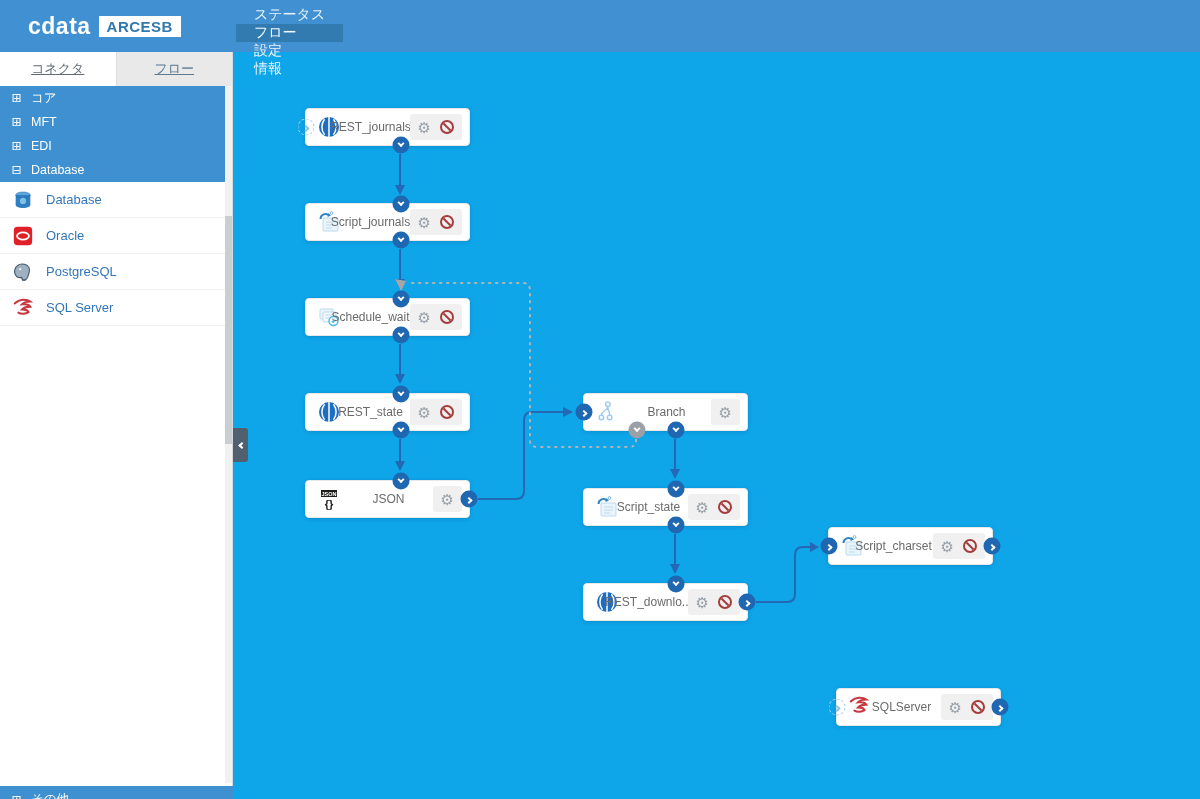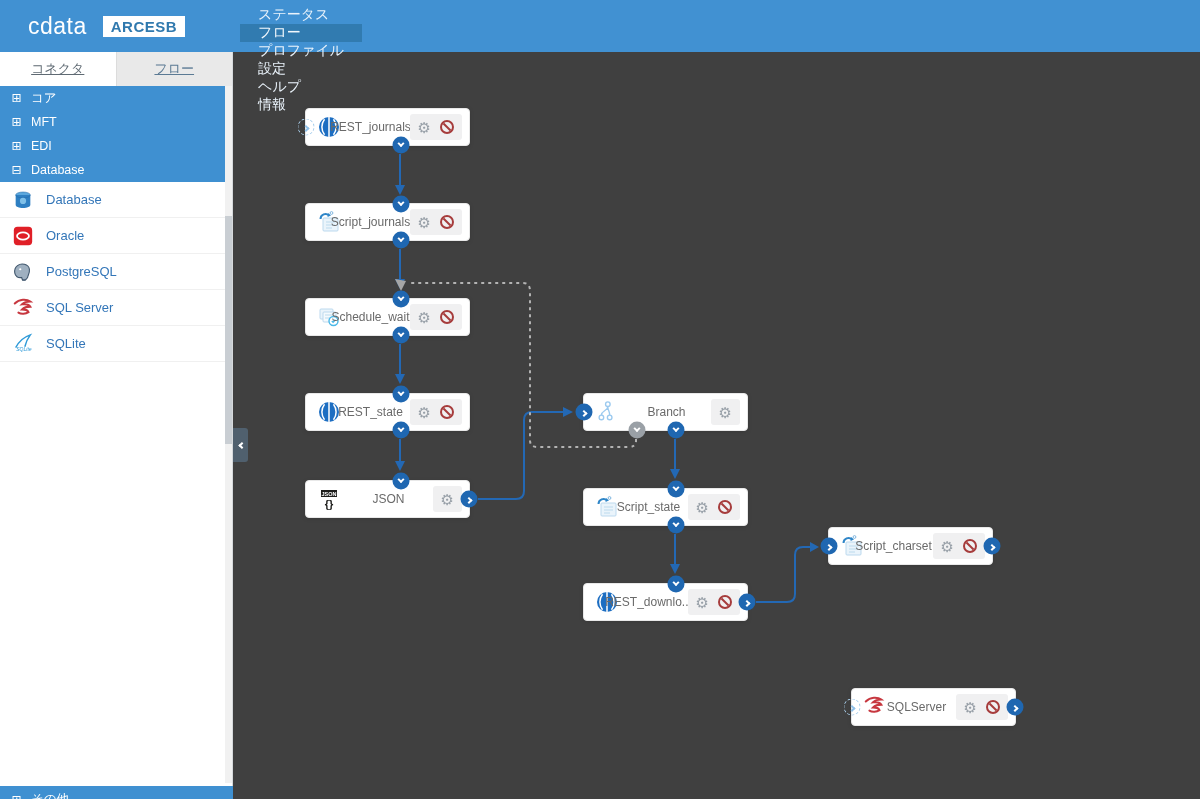--- a/index.html
+++ b/index.html
@@ -3,23 +3,23 @@
 <meta charset="utf-8">
 <style>
   * { margin:0; padding:0; box-sizing:border-box; }
   html,body { width:1200px; height:799px; overflow:hidden;
     font-family:"Liberation Sans","DejaVu Sans",sans-serif; background:#f4f5f6; }
 
   
   .navbar { position:absolute; left:0; top:0; width:1200px; height:52px;
     background:#4191d2; display:flex; align-items:center; z-index:20; }
   .brand { display:flex; align-items:center; margin-left:28px; }
-  .brand-cdata { color:#fff; font-size:23px; font-weight:400; letter-spacing:.5px; }
+  .brand-cdata { color:#fff; font-size:23px; font-weight:700; letter-spacing:.5px; }
   .brand-badge { background:#fff; color:#3079ae; font-weight:700; font-size:15px;
-    padding:2px 8px; margin-left:16px; letter-spacing:.5px; }
+    padding:2px 8px; margin-left:8px; letter-spacing:.5px; }
   .nav-menu { display:flex; margin-left:55px; height:41px;flex-direction:column; }
   .nav-item { display:flex; align-items:center; padding:0 18px; color:#eaf3fb;
     font-size:14px; cursor:pointer; height:52px; }
   .nav-item.active { background:#317bb0; color:#f2f8fd; }
 
   
   .sidebar { position:absolute; left:0; top:52px; width:233px; height:747px;
     background:#fff; border-right:1px solid #d6d9dc; z-index:10; }
   .tabs { display:flex; height:34px; }
   .tab { flex:1; display:flex; align-items:center; justify-content:center;
@@ -42,21 +42,21 @@
   .sb-thumb { position:absolute; right:0; top:130px; width:7px; height:228px;
     background:#c9ced3; }
   .collapse-handle { position:absolute; left:233px; top:428px; width:15px; height:34px;
     background:#50606e; border-radius:0 3px 3px 0; z-index:15; cursor:pointer;
     display:flex; align-items:center; justify-content:center; }
   .collapse-handle .chev-l { width:5px; height:5px; border-left:2px solid #fff;
     border-bottom:2px solid #fff; transform:rotate(45deg) translate(1px,-1px); }
 
   
   .canvas { position:absolute; left:233px; top:52px; width:967px; height:747px;
-    background:#404040; overflow:hidden; }
+    background:#0ea5e9; overflow:hidden; }
   .wires { position:absolute; left:0; top:0; width:967px; height:747px; }
 
   .node { position:absolute; width:165px; height:38px; background:#fff;
     border:1px solid #e8e8e8; border-radius:4px;
     box-shadow:0 1px 4px rgba(0,0,0,.13); cursor:move; z-index:2; }
   .nicon { position:absolute; left:11px; top:50%; transform:translateY(-50%);
     width:24px; height:24px; }
   .nlabel { position:absolute; left:38px; right:72px; top:0; bottom:0;
     display:flex; align-items:center; justify-content:center;
     font-size:12px; color:#6a6a6a; white-space:nowrap; }
@@ -90,23 +90,21 @@
 <body>
 
 <header class="navbar">
   <div class="brand">
     <span class="brand-cdata">cdata</span>
     <span class="brand-badge">ARCESB</span>
   </div>
   <nav class="nav-menu">
     <span class="nav-item">ステータス</span>
     <span class="nav-item active">フロー</span>
-    <span class="nav-item">プロファイル</span>
     <span class="nav-item">設定</span>
-    <span class="nav-item">ヘルプ</span>
     <span class="nav-item">情報</span>
   </nav>
 </header>
 
 <aside class="sidebar">
   <div class="tabs">
     <div class="tab active">コネクタ</div>
     <div class="tab inactive">フロー</div>
   </div>
 
@@ -160,29 +158,20 @@
       </span>
       <span class="conn-label">PostgreSQL</span>
     </div>
     <div class="conn-row">
       <span class="conn-ico">
         <svg width="22" height="22" viewBox="0 0 24 24">
             <path d="M3 7c5-5 13-5 17-2-3 0-7 1-9 3 4-.5 8 .5 9 2.5-3 0-7 1-9 3 3 0 6 1 7 3-3 2-8 2.5-11 .5" fill="none" stroke="#c7373f" stroke-width="2.2" stroke-linecap="round"></path>
           </svg>
       </span>
       <span class="conn-label">SQL Server</span>
-    </div>
-    <div class="conn-row">
-      <span class="conn-ico">
-        <svg width="24" height="22" viewBox="0 0 24 24">
-            <path d="M4 16C8 8 14 4 20 2c-3 4-5 8-6 13" fill="none" stroke="#2f9ad8" stroke-width="1.6"></path>
-            <text x="13" y="20" font-size="5.5" font-style="italic" fill="#2f9ad8" text-anchor="middle">SQLite</text>
-          </svg>
-      </span>
-      <span class="conn-label">SQLite</span>
     </div>
   </div>
 
   <div class="sb-track">
     <div class="sb-thumb"></div>
   </div>
 
   <div class="side-footer">
     <span class="tree-ico">⊞</span>
     <span>その他</span>
@@ -391,21 +380,21 @@
     <span class="nlabel">Script_charset</span>
     <span class="controls">
       <span class="gear">⚙</span>
       <span class="stop"></span>
     </span>
     <span class="port p-right">
         <span class="c right"></span>
       </span>
   </div>
 
-  <div class="node" style="left:618px;top:636px">
+  <div class="node" style="left:603px;top:636px">
     <span class="port ghost p-left">
         <span class="c right"></span>
       </span>
     <span class="nicon"><svg width="22" height="22" viewBox="0 0 24 24">
           <path d="M3 7c5-5 13-5 17-2-3 0-7 1-9 3 4-.5 8 .5 9 2.5-3 0-7 1-9 3 3 0 6 1 7 3-3 2-8 2.5-11 .5" fill="none" stroke="#c7373f" stroke-width="2.2" stroke-linecap="round"></path>
         </svg></span>
     <span class="nlabel">SQLServer</span>
     <span class="controls">
       <span class="gear">⚙</span>
       <span class="stop"></span>

